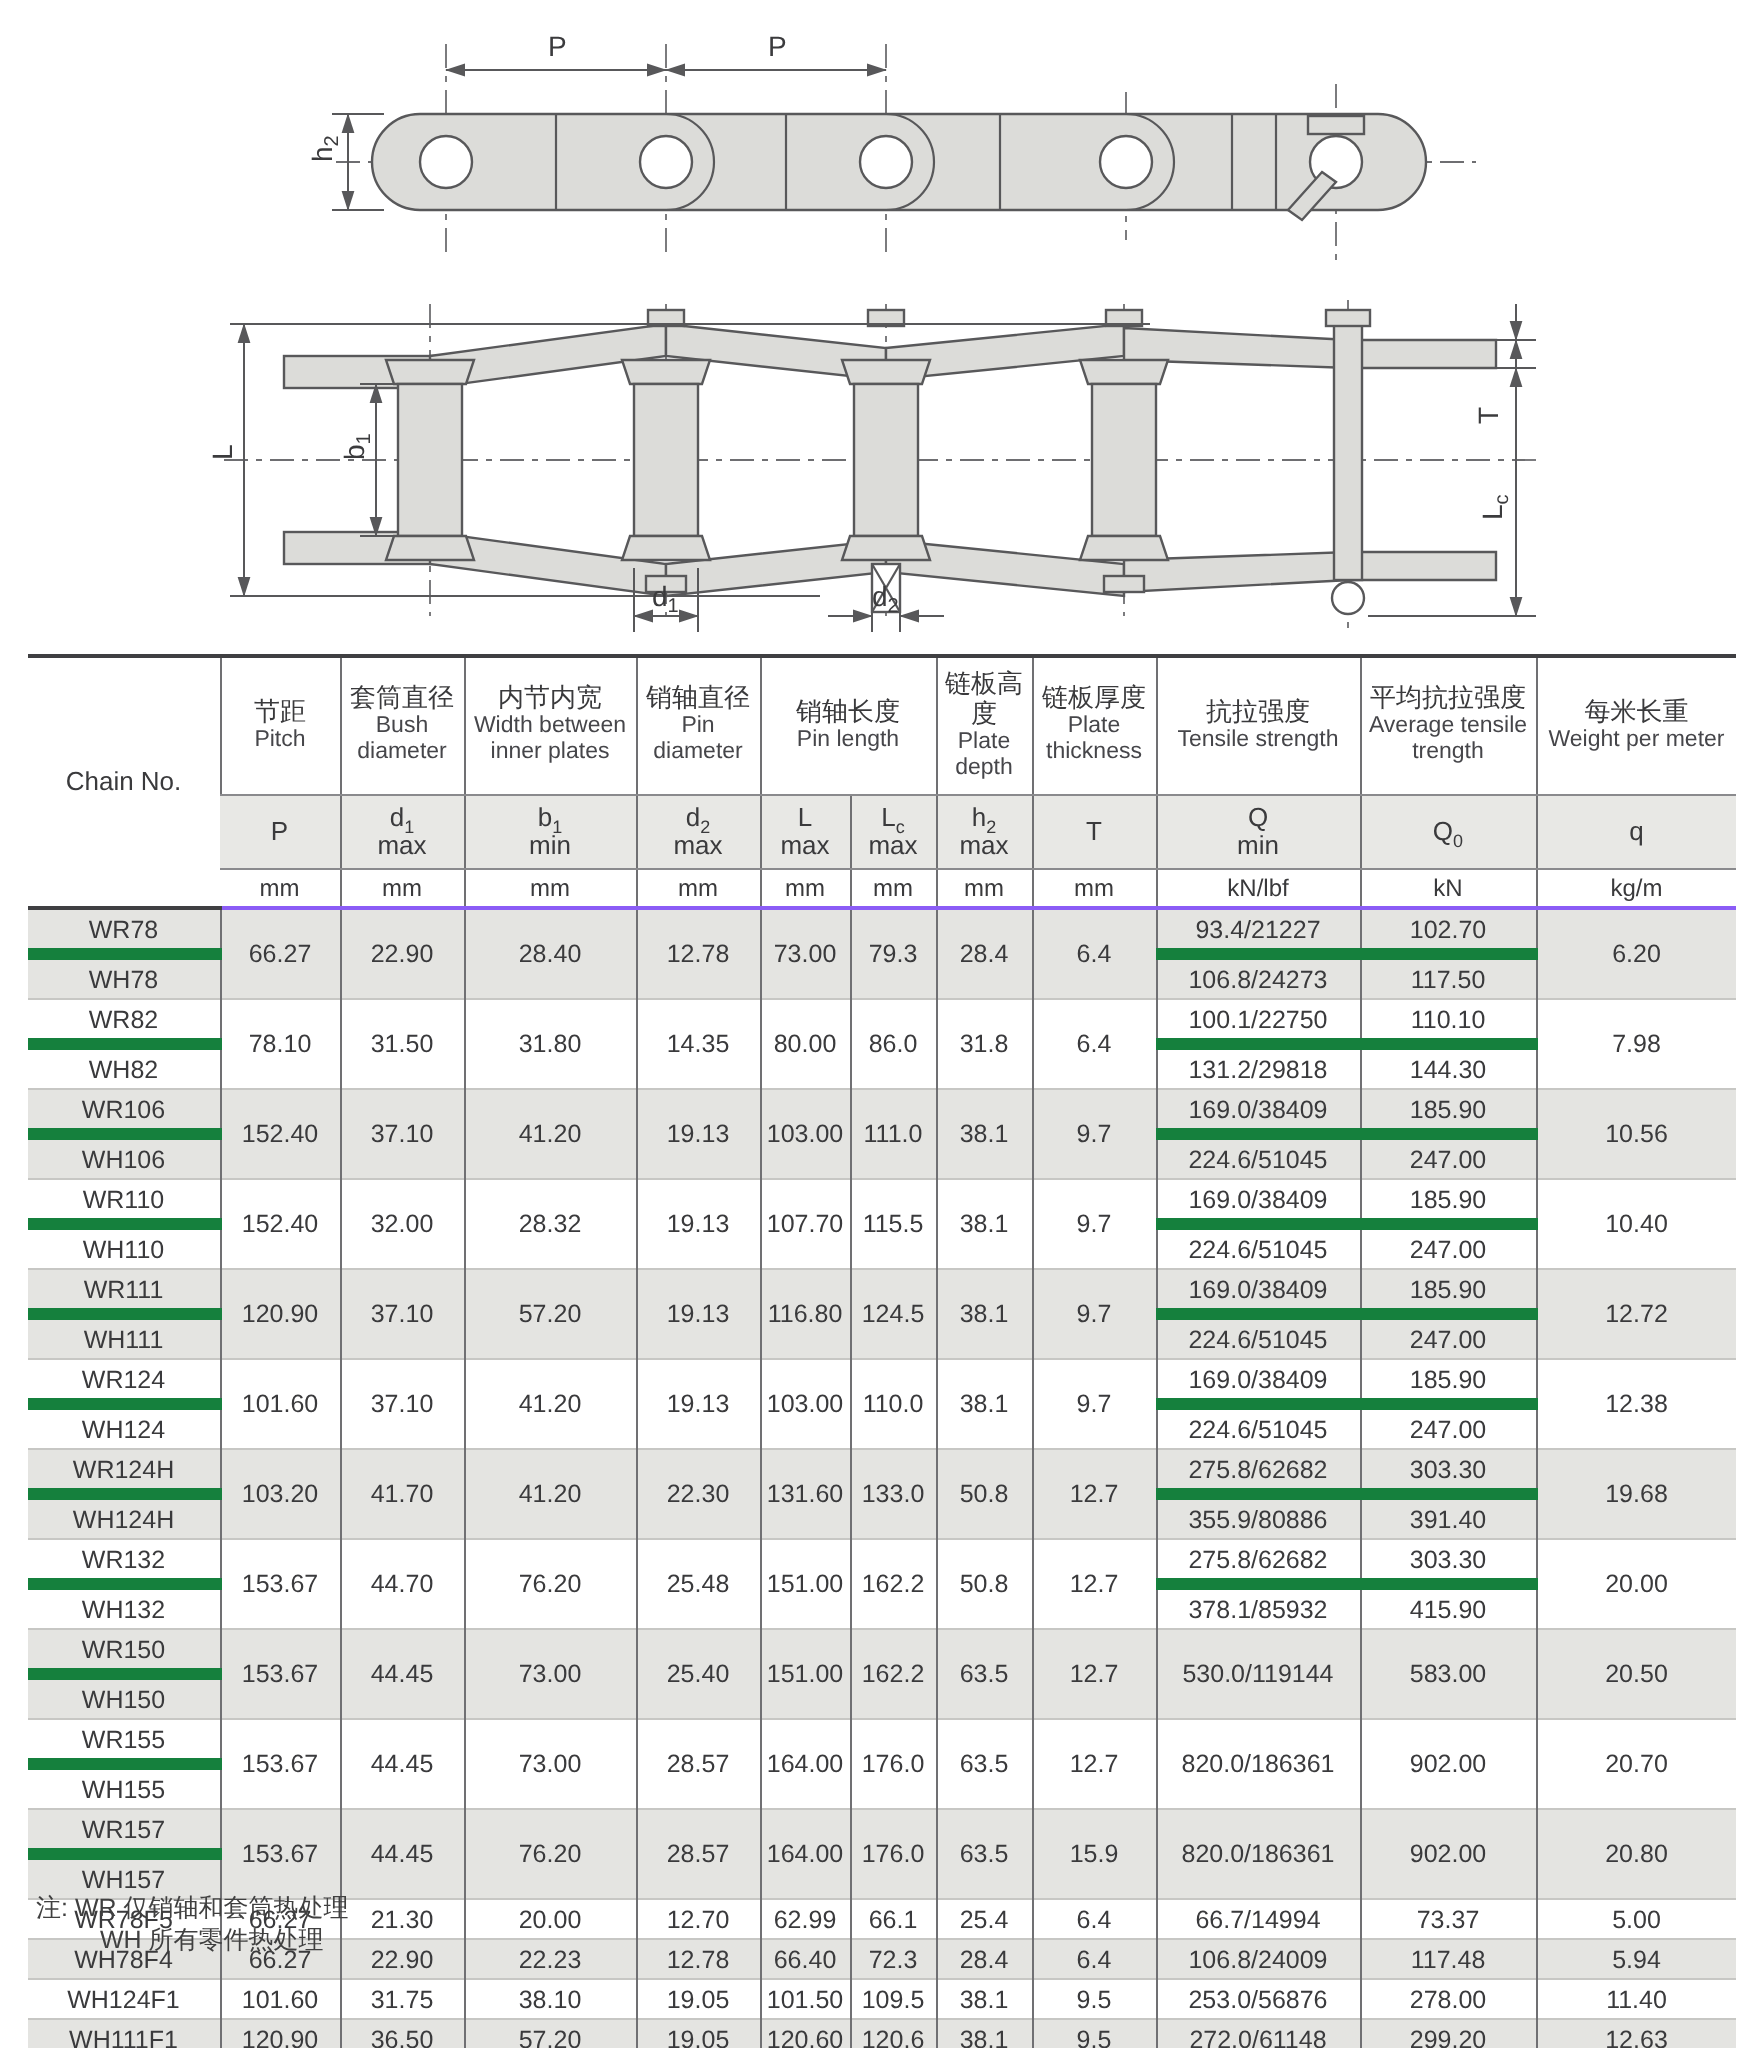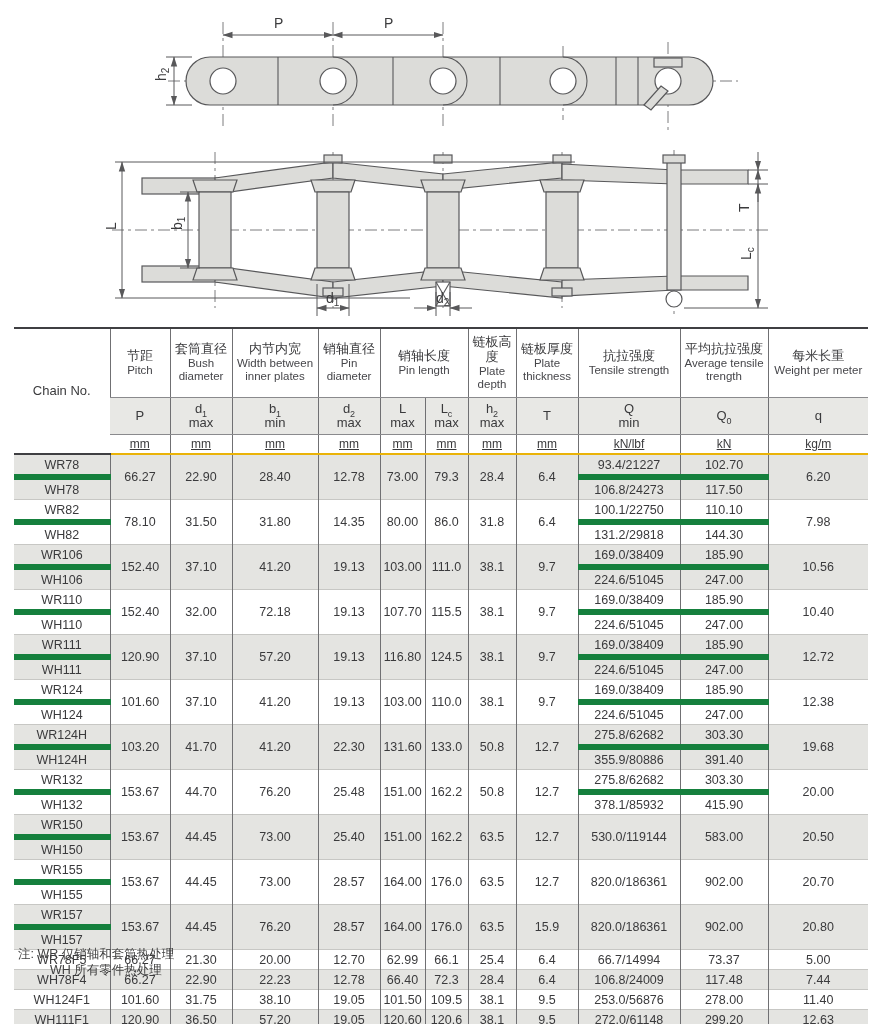--- a/index.html
+++ b/index.html
@@ -22,21 +22,21 @@
   
   #spec-table-wrap{position:absolute;left:14px;top:327px;width:854px;}
   table{border-collapse:collapse;table-layout:fixed;width:854px;
         border-top:2px solid #3f3f42;border-bottom:2px solid #3f3f42;}
   th,td{padding:0 2px;text-align:center;vertical-align:middle;font-weight:normal;}
   thead th{border-left:1px solid #707073;}
   thead th:first-child{border-left:none;}
   tr.names th{height:68px;font-size:13px;line-height:1.15;border-bottom:1px solid #8a8a8d;}
   tr.names .en{font-size:11.5px;color:#46464a;}
   tr.syms th{height:36px;background:#e8e8e5;font-size:13px;line-height:1.1;border-bottom:1px solid #8a8a8d;}
-  tr.units th{height:18px;font-size:12px;border-bottom:2px solid #eab308;text-decoration:underline;}
+  tr.units th{height:18px;font-size:12px;border-bottom:2px solid #8b5cf6;}
   th.chain-head{border-bottom:2px solid #3f3f42 !important;font-size:13px;margin-top:10px;}
   sub{font-size:9px;line-height:0;}
   tbody td{height:19px;font-size:12.5px;border-left:1px solid #707073;}
   tbody td:first-child{border-left:none;}
   tbody tr.grp-start td{border-top:1px solid #c7c7c4;}
   tbody td.sub-sep{border-bottom:6px solid #15803d;}
   tbody tr.shade td{background:#e4e4e1;}
   
   #notes{position:absolute;left:18px;top:946px;font-size:12.5px;line-height:16px;color:#404040;}
   #notes .ind1{padding-left:32px;}
@@ -362,21 +362,21 @@
         </tr>
         <tr class="shade">
           <td>WH106</td>
           <td>224.6/51045</td>
           <td>247.00</td>
         </tr>
         <tr class="grp-start">
           <td class="sub-sep">WR110</td>
           <td rowspan="2">152.40</td>
           <td rowspan="2">32.00</td>
-          <td rowspan="2">72.18</td>
+          <td rowspan="2">28.32</td>
           <td rowspan="2">19.13</td>
           <td rowspan="2">107.70</td>
           <td rowspan="2">115.5</td>
           <td rowspan="2">38.1</td>
           <td rowspan="2">9.7</td>
           <td class="sub-sep">169.0/38409</td>
           <td class="sub-sep">185.90</td>
           <td rowspan="2">10.40</td>
         </tr>
         <tr class="">
@@ -530,21 +530,21 @@
           <td>66.27</td>
           <td>22.90</td>
           <td>22.23</td>
           <td>12.78</td>
           <td>66.40</td>
           <td>72.3</td>
           <td>28.4</td>
           <td>6.4</td>
           <td>106.8/24009</td>
           <td>117.48</td>
-          <td>7.44</td>
+          <td>5.94</td>
         </tr>
         <tr class="grp-start">
           <td>WH124F1</td>
           <td>101.60</td>
           <td>31.75</td>
           <td>38.10</td>
           <td>19.05</td>
           <td>101.50</td>
           <td>109.5</td>
           <td>38.1</td>

